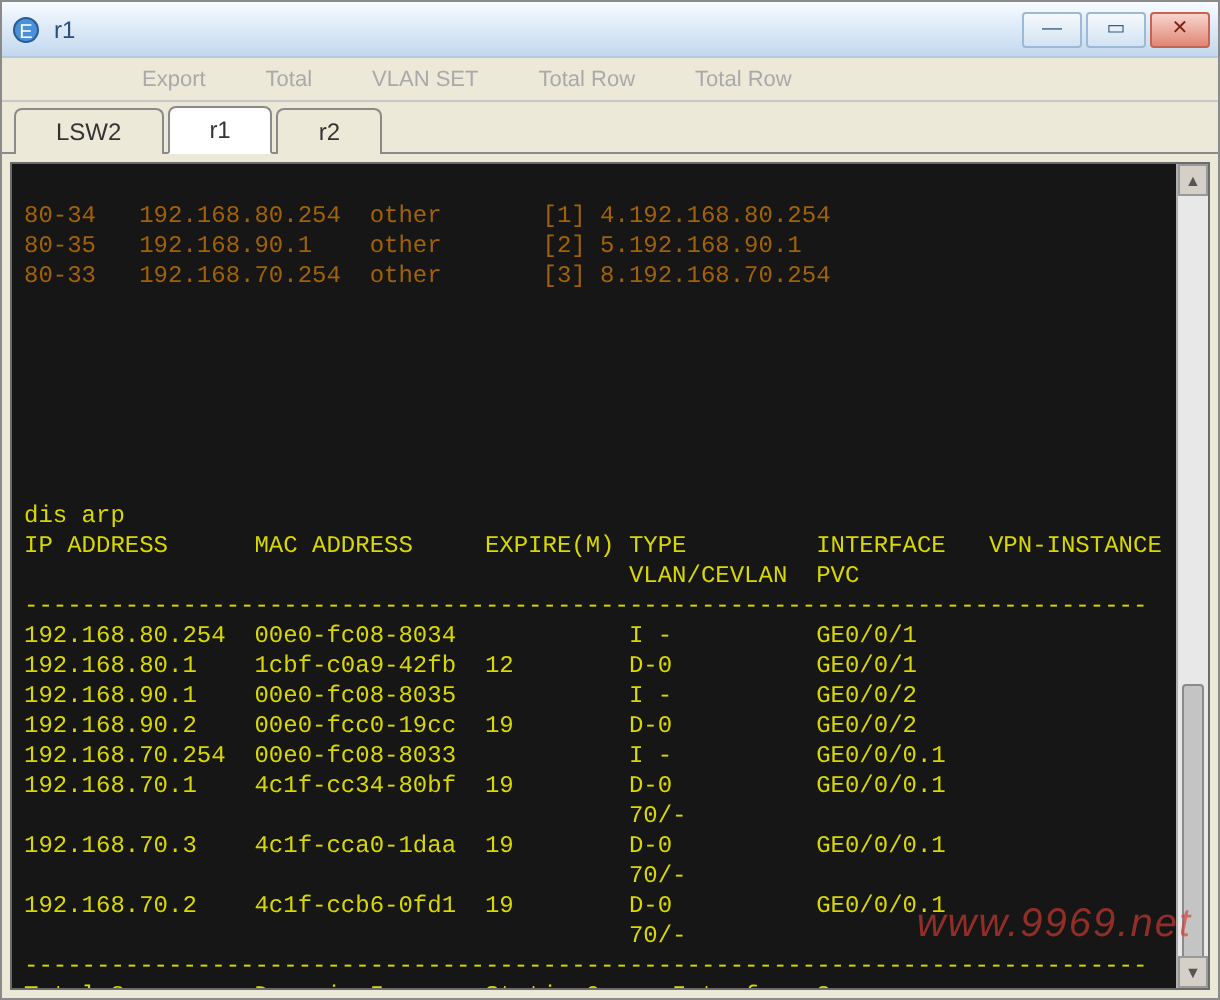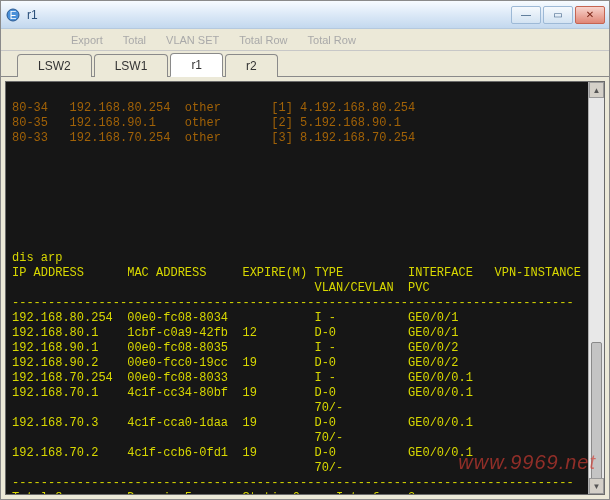--- a/index.html
+++ b/index.html
@@ -40,31 +40,31 @@
     width: 30px; height: 18px;
     background: linear-gradient(#f5f9fd,#d3e3f2);
     border: 1px solid #9db9d6;
     border-radius: 2px;
     display: inline-flex; align-items:center; justify-content:center;
     color: #3a5d80; font-size: 10px; line-height:1;
   }
   .win-btn.close { background: linear-gradient(#f8d4cd,#e08676); border-color:#c56451; color:#7a2416;}
   .ghost-toolbar {
     height: 22px;
-    display:flex; align-items:center; gap:20px;
+    display:flex; align-items:center; gap:30px;
     padding-left:70px;
     color:#a9a9a9; font-size:11px;
     border-bottom: 1px solid #c7c7c7;
     background:#ece9d8;
   }
   .tabstrip {
     height: 26px;
     display: flex;
     align-items: flex-end;
-    padding-left: 16px;
+    padding-left: 6px;
     gap: 0;
     background: #ece9d8;
     border-bottom: 1px solid #8a8a8a;
   }
   .tab {
     padding: 4px 20px 4px 20px;
     border: 1px solid #8a8a8a;
     border-bottom: none;
     background: #ece9d8;
     border-radius: 4px 4px 0 0;
@@ -142,21 +142,20 @@
   <div class="ghost-toolbar">
     <span>Export</span>
     <span>Total</span>
     <span>VLAN SET</span>
     <span>Total Row</span>
     <span>Total Row</span>
   </div>
 
   <div class="tabstrip">
     <div class="tab">LSW2</div>
-    <div class="tab">LSW1</div>
     <div class="tab active">r1</div>
     <div class="tab">r2</div>
   </div>
 
   <div class="terminal-wrap">
     <div class="terminal" id="term"><r1>
 <r1><span class="ghost-row">80-34   192.168.80.254  other       [1] 4.192.168.80.254</span>
 <r1><span class="ghost-row">80-35   192.168.90.1    other       [2] 5.192.168.90.1</span>
 <r1><span class="ghost-row">80-33   192.168.70.254  other       [3] 8.192.168.70.254</span>
 <r1>

